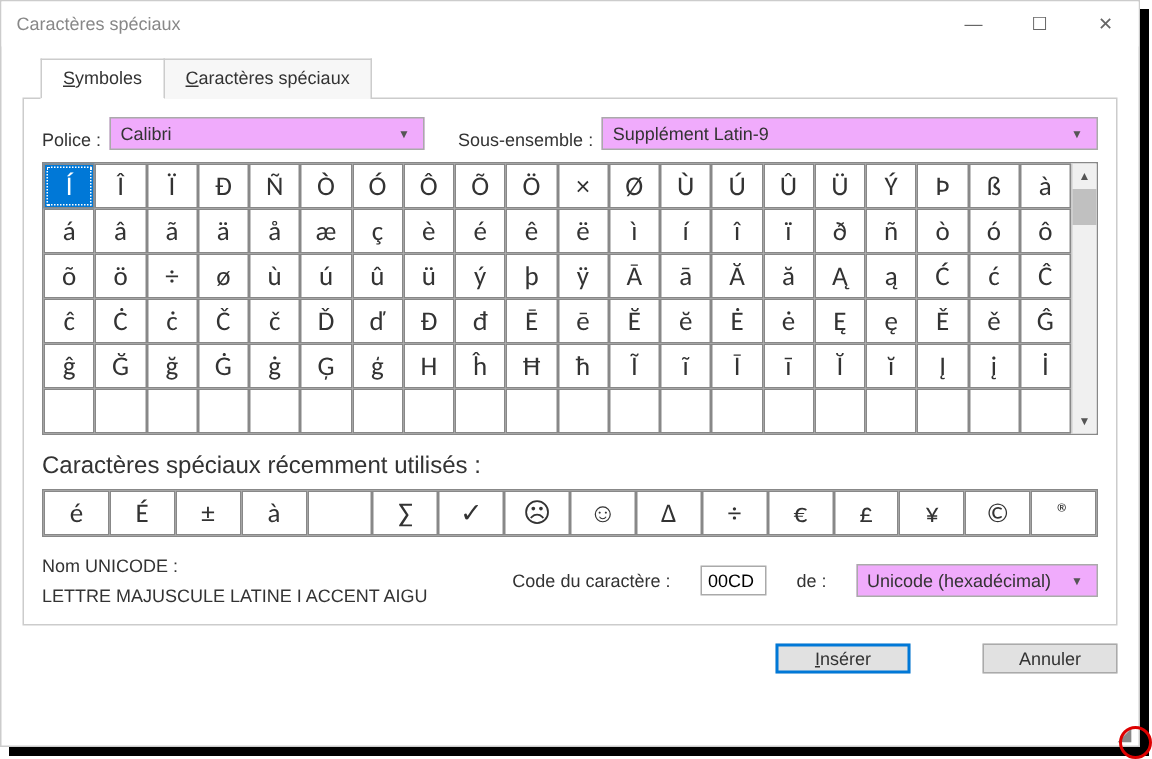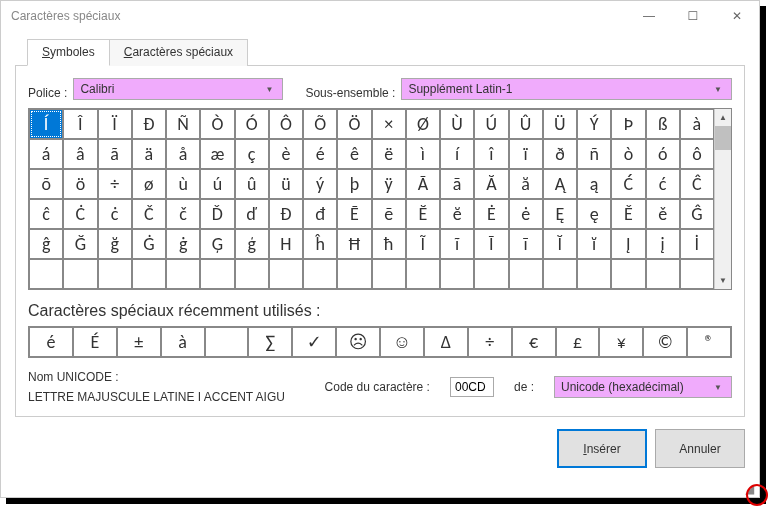--- a/index.html
+++ b/index.html
@@ -161,26 +161,27 @@
     font-size: 12px;
   }
   .buttons {
     display: flex;
     justify-content: flex-end;
     gap: 8px;
     margin: 12px 14px 0 0;
   }
   .btn {
     min-width: 90px;
-    height: 39px;
+    height: 20px;
     border: 1px solid #aaa;
     background: #e1e1e1;
     display: flex; align-items: center; justify-content: center;
     font-size: 12px;
     cursor: pointer;
+    margin-left: 40px;
   }
   .btn.default {
     border: 1px solid #0078d7;
     box-shadow: inset 0 0 0 1px #0078d7;
   }
   .red-circle {
     position: absolute;
     width: 22px; height: 22px;
     border: 2px solid #d00;
     border-radius: 50%;
@@ -224,21 +225,21 @@
   <div class="panel">
 
     <div class="row">
       <span><span class="u">P</span>olice :</span>
       <div class="dropdown" style="width:210px">
         <span>Calibri</span>
         <span class="arrow">▼</span>
       </div>
       <span style="margin-left:16px">Sous-ensemble :</span>
       <div class="dropdown" style="flex:1">
-        <span>Supplément Latin-1</span>
+        <span>Supplément Latin-9</span>
         <span class="arrow">▼</span>
       </div>
     </div>
 
     <div class="grid-container">
       <div class="char-grid" id="char-grid">
           <div class="char-cell selected">Í</div>
           <div class="char-cell">Î</div>
           <div class="char-cell">Ï</div>
           <div class="char-cell">Ð</div>
@@ -391,21 +392,21 @@
 
     <div class="bottom-info">
       <div class="left">
         <span>Nom UNICODE :</span>
         <span>LETTRE MAJUSCULE LATINE I ACCENT AIGU</span>
       </div>
       <div class="right">
         <span>Code du caractère :</span>
         <input class="small-input" value="00CD" style="">
         <span><span class="u">d</span>e :</span>
-        <div class="dropdown" style="width:178px">
+        <div class="dropdown" style="width:161px">
           <span>Unicode (hexadécimal)</span>
           <span class="arrow">▼</span>
         </div>
       </div>
     </div>
 
   </div>
 
   <div class="buttons">
     <div class="btn default">

